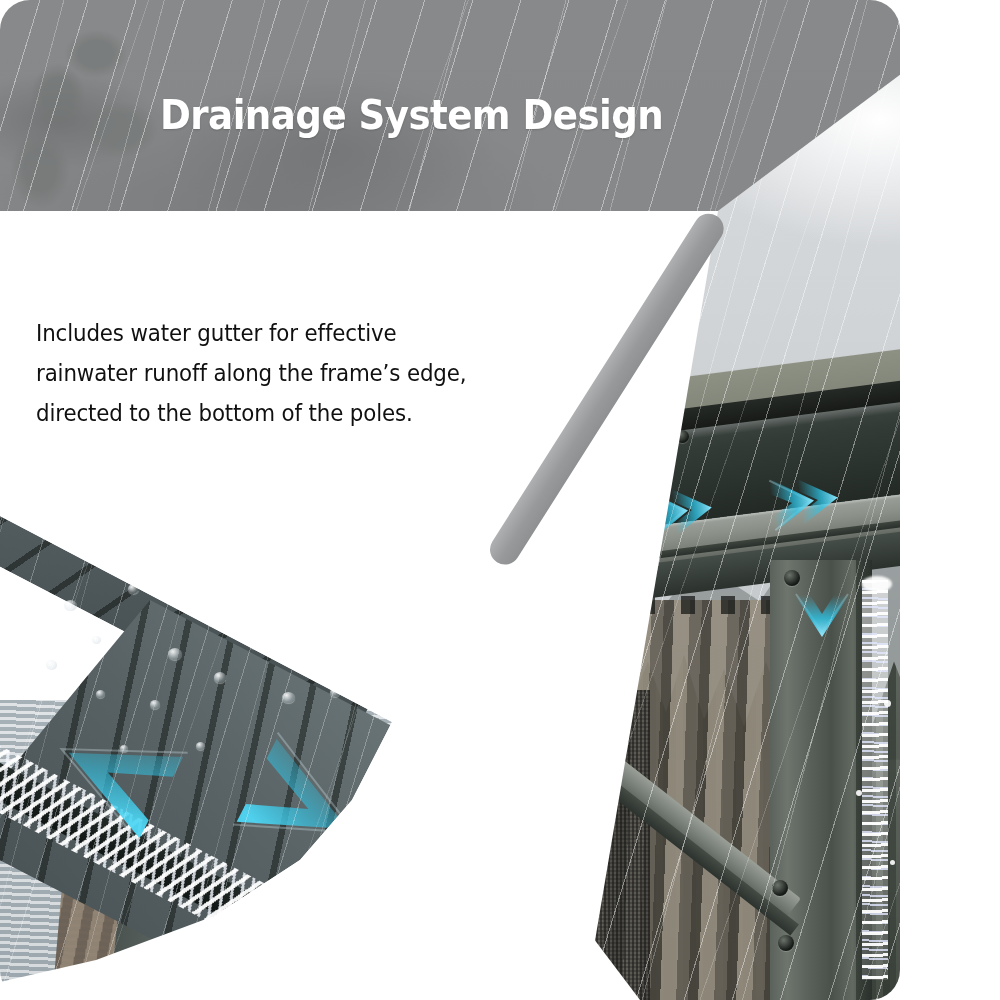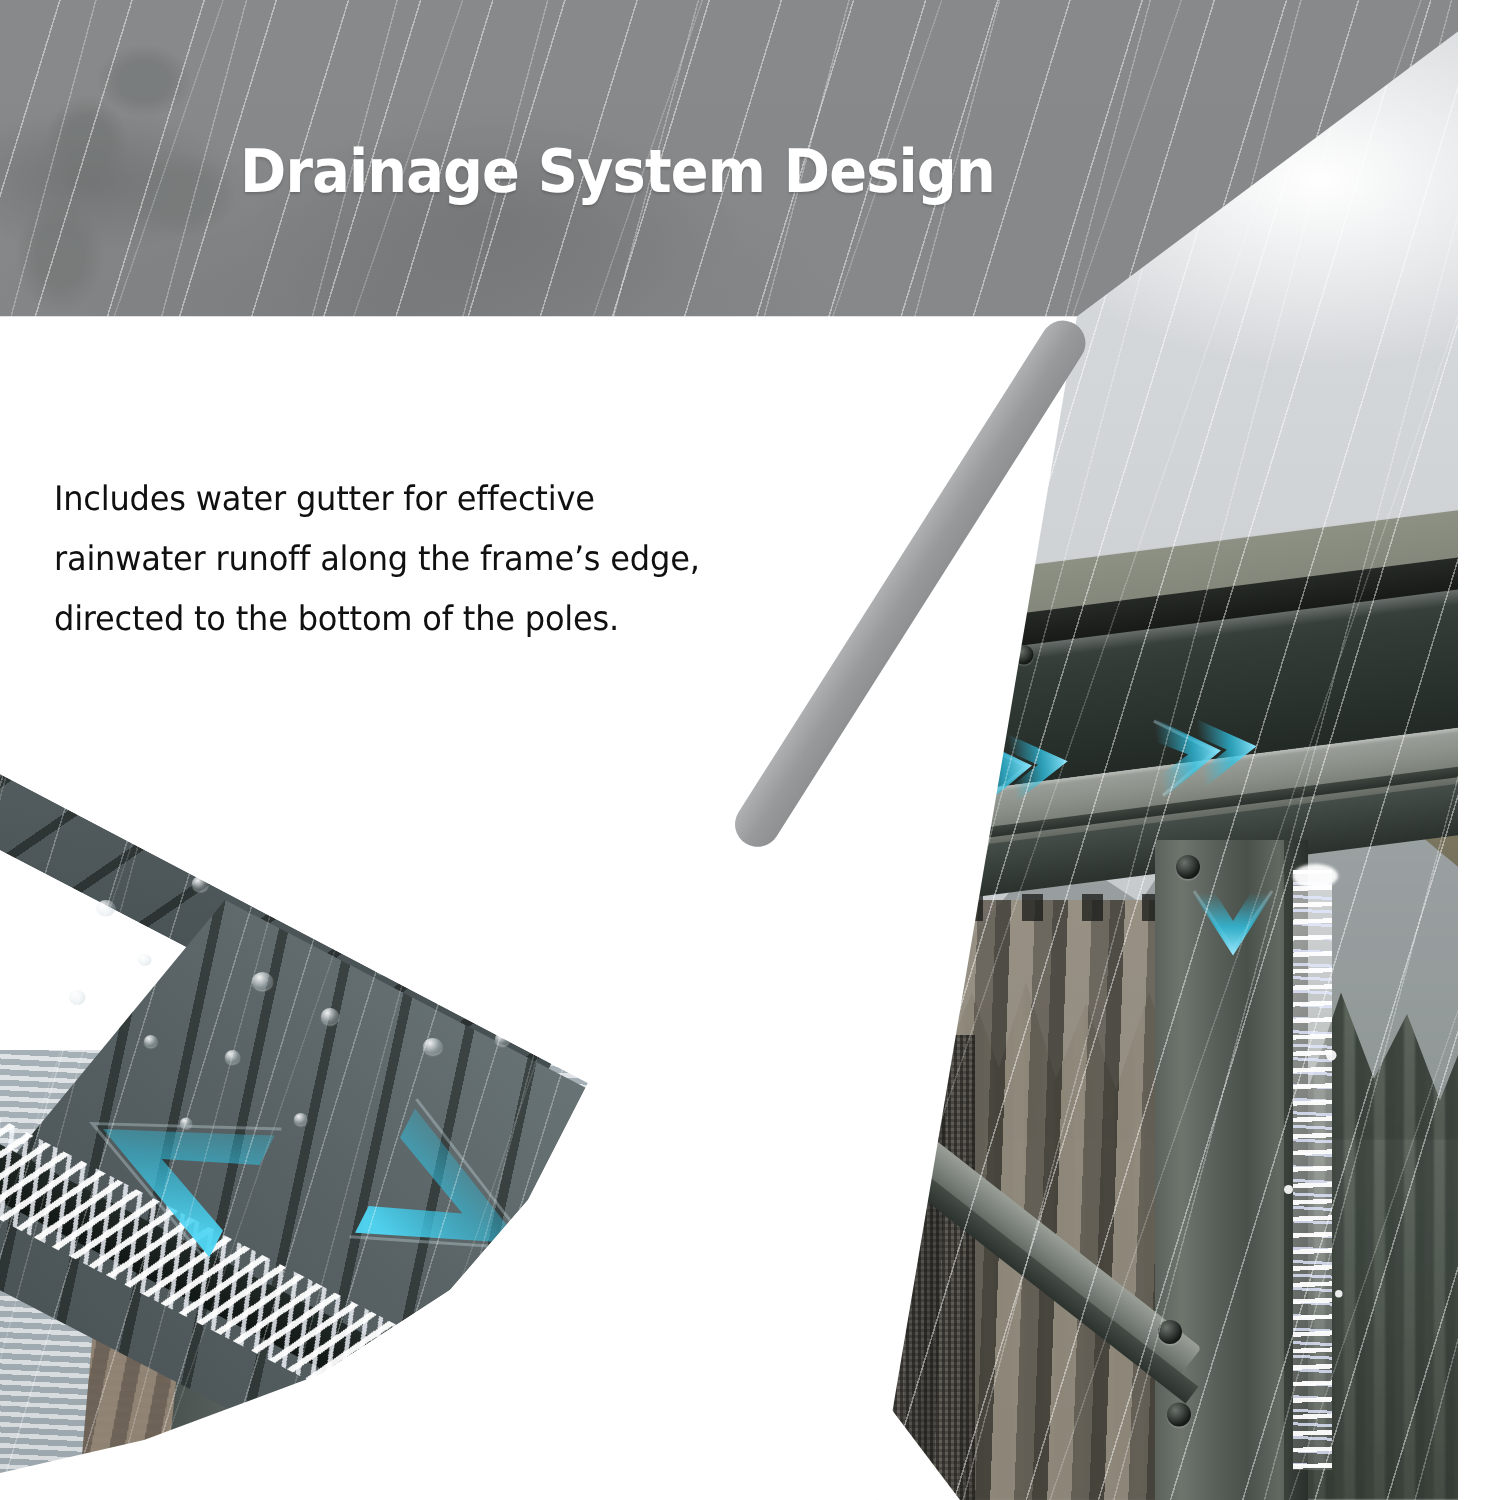--- a/index.html
+++ b/index.html
@@ -1,18 +1,18 @@
 <!DOCTYPE html>
 <html><head>
 <meta charset="utf-8">
 <style>
   html,body{margin:0;padding:0;background:#fff;}
   body{width:1000px;height:1000px;font-family:"Liberation Sans",sans-serif;}
 
-  #stage{position:relative;width:972px;height:1000px;overflow:hidden;background:#ffffff;}
+  #stage{position:relative;width:900px;height:1000px;overflow:hidden;background:#ffffff;border-radius:30px;}
 
   
   .rain{position:absolute;inset:-10%;pointer-events:none;
     background-image:
       repeating-linear-gradient(107deg, rgba(255,255,255,.00) 0 13px, rgba(255,255,255,.50) 13px 14px, rgba(255,255,255,0) 14px 46px),
       repeating-linear-gradient(105deg, rgba(255,255,255,0) 0 31px, rgba(255,255,255,.30) 31px 32px, rgba(255,255,255,0) 32px 97px),
       repeating-linear-gradient(109deg, rgba(255,255,255,0) 0 57px, rgba(255,255,255,.22) 57px 58px, rgba(255,255,255,0) 58px 151px);
     mix-blend-mode:screen;opacity:.85;}
   .rain.soft{opacity:.55;}
 

